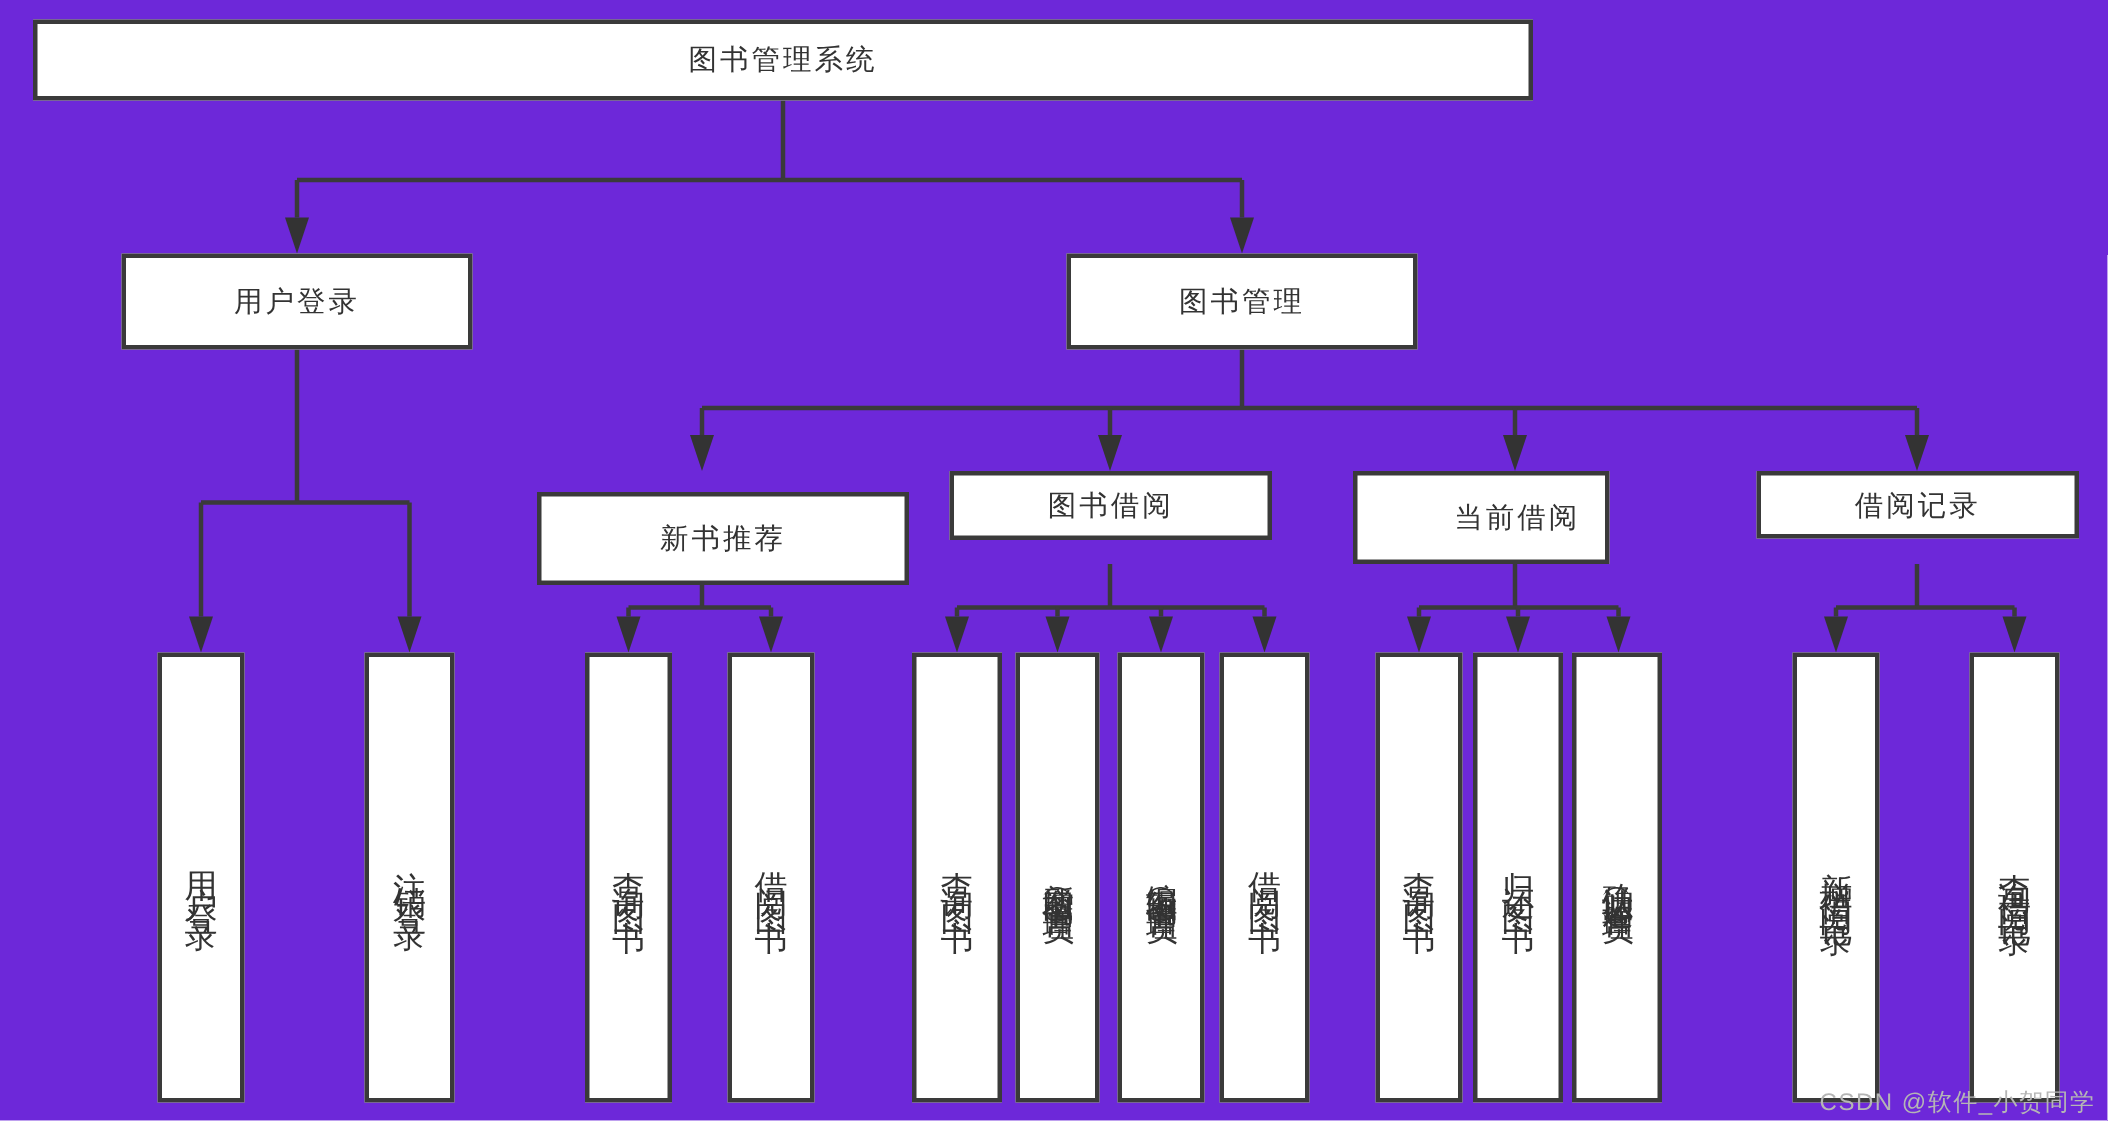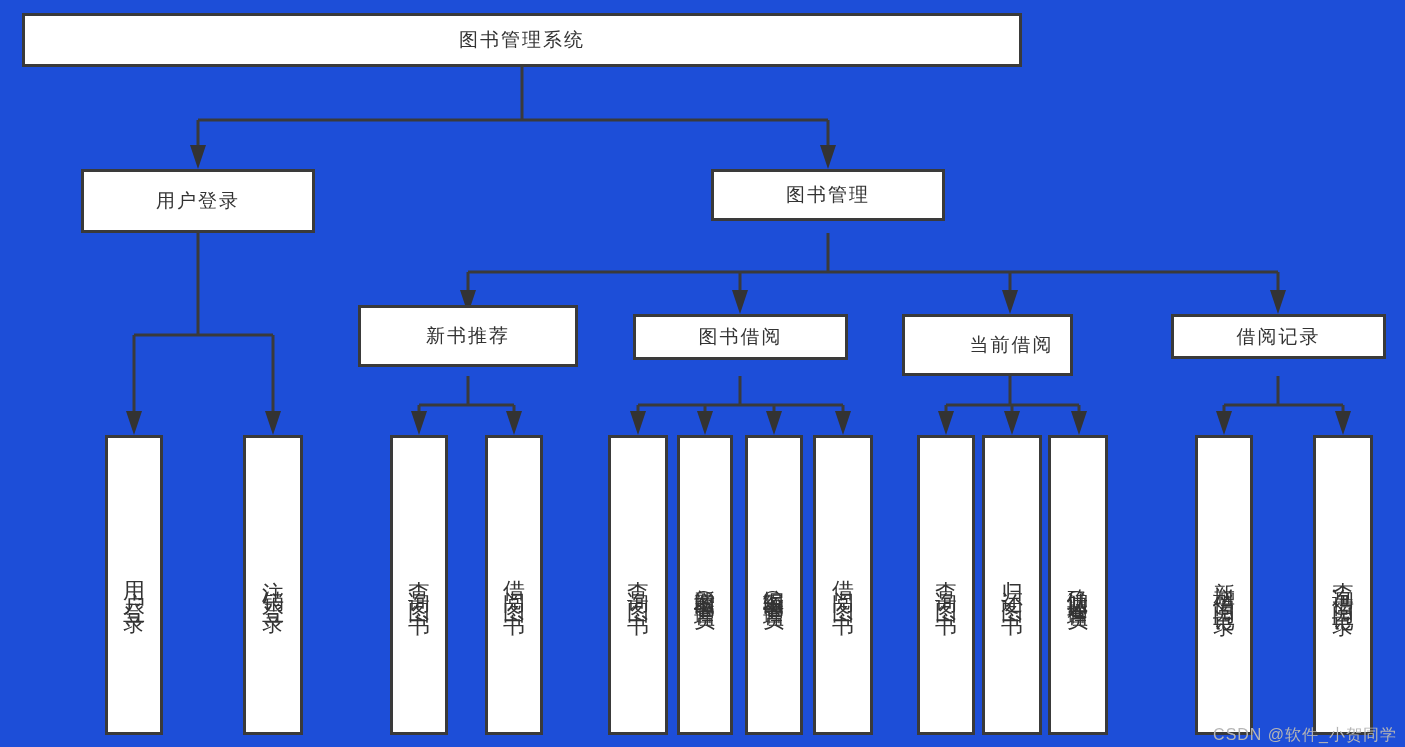--- a/index.html
+++ b/index.html
@@ -1,20 +1,20 @@
 <!DOCTYPE html>
 <html><head>
 <meta charset="utf-8">
 <style>
   html, body { margin: 0; padding: 0; background: #ffffff; }
   .canvas {
     position: relative;
     width: 1405px;
     height: 747px;
-    background: #1d4ed8;
+    background: #6d28d9;
     font-family: "Liberation Sans", "DejaVu Sans", sans-serif;
     color: #333333;
     overflow: hidden;
   }
   svg.connectors {
     position: absolute;
     left: 0; top: 0;
     width: 1405px; height: 747px;
     z-index: 1;
   }
@@ -127,23 +127,23 @@
       <polygon points="1071,411 1087,411 1079,435"></polygon>
 
       <polygon points="1216,411 1232,411 1224,435"></polygon>
       <polygon points="1335,411 1351,411 1343,435"></polygon>
     </g>
   </svg>
 
   <div class="node h" style="left:22px; top:13px; width:1000px; height:54px;">图书管理系统</div>
 
   <div class="node h" style="left:81px; top:169px; width:234px; height:64px;">用户登录</div>
-  <div class="node h" style="left:711px; top:169px; width:234px; height:52px;">图书管理</div>
+  <div class="node h" style="left:711px; top:169px; width:234px; height:64px;">图书管理</div>
 
-  <div class="node h" style="left:358px; top:305px; width:220px; height:62px;">新书推荐</div>
+  <div class="node h" style="left:358px; top:328px; width:248px; height:62px;">新书推荐</div>
   <div class="node h" style="left:633px; top:314px; width:215px; height:46px;">图书借阅</div>
   <div class="node h" style="left:902px; top:314px; width:171px; height:62px;padding-left:48px;">当前借阅</div>
   <div class="node h" style="left:1171px; top:314px; width:215px; height:45px;">借阅记录</div>
 
   <div class="node v" style="left:105px; top:435px; width:58px; height:300px;">用户登录</div>
   <div class="node v" style="left:243px; top:435px; width:60px; height:300px;">注销登录</div>
 
   <div class="node v" style="left:390px; top:435px; width:58px; height:300px;">查询图书</div>
   <div class="node v" style="left:485px; top:435px; width:58px; height:300px;">借阅图书</div>
 

